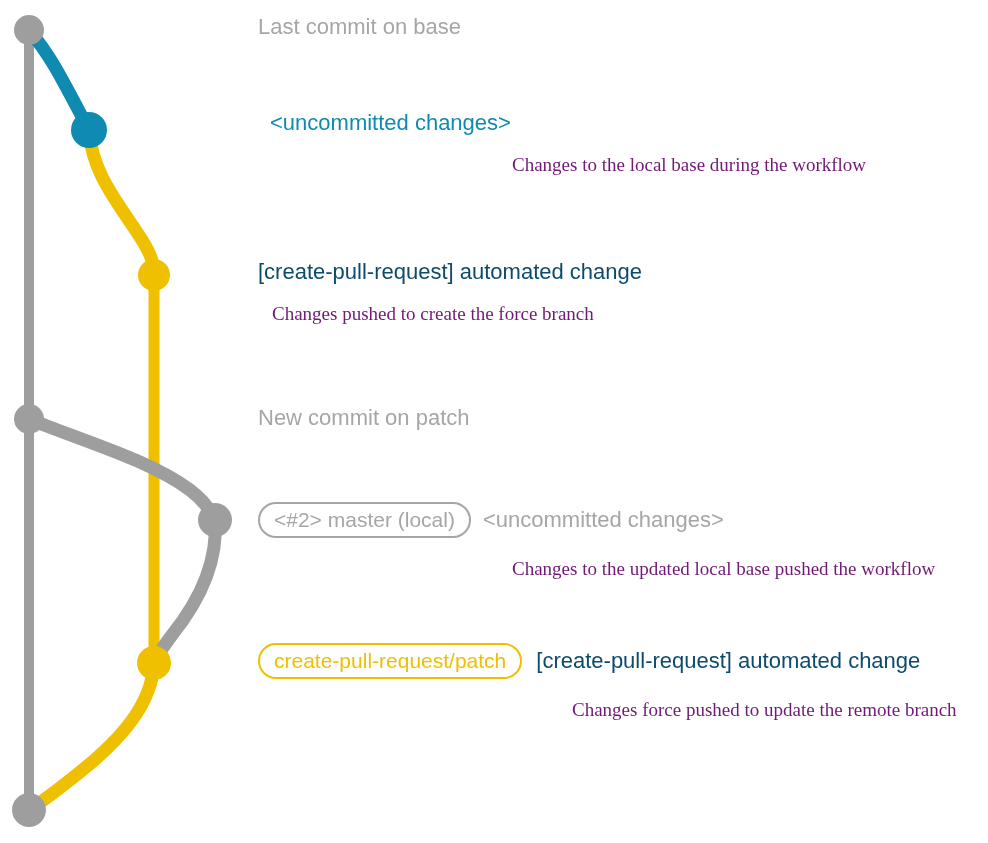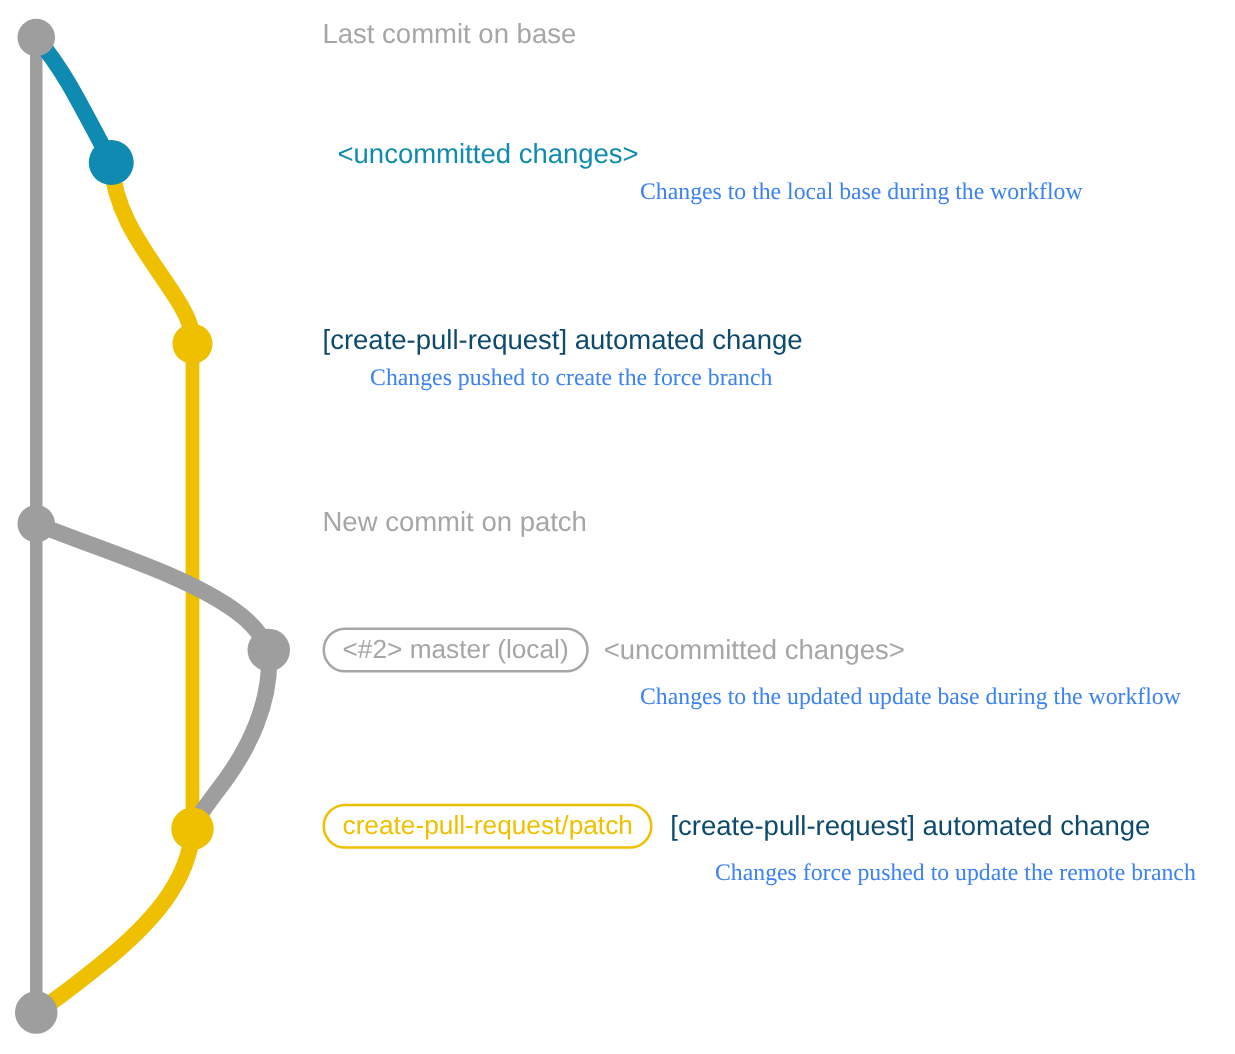--- a/index.html
+++ b/index.html
@@ -24,21 +24,20 @@
     width: 988px;
     height: 843px;
   }
 
   .rows-layer {
     position: absolute;
     left: 0;
     top: 0;
     width: 988px;
     height: 805px;
-    text-align: center;
   }
 
   .row {
     position: absolute;
     left: 258px;
   }
 
   .row-head {
     display: flex;
     align-items: center;
@@ -69,23 +68,23 @@
   .head-text.blue   { color: #0f8ab0; }
   .head-text.yellow { color: #0c4a6e; }
   .head-text.gray   { color: #a6a6a6; }
 
   .gap-sm { margin-left: 12px; }
   .gap-md { margin-left: 14px; }
 
   .desc {
     font-family: "Liberation Serif", serif;
     font-size: 19px;
-    color: #3b82f6;
+    color: #701a75;
     white-space: nowrap;
-    margin-top: 9px;
+    margin-top: 20px;
   }
 </style>
 </head>
 <body>
 
 <svg id="graph-svg" viewBox="0 0 988 843" aria-hidden="true">
 
   <path d="M 29 30 L 29 810" fill="none" stroke="#9e9e9e" stroke-width="10" stroke-linecap="round"></path>
 
   <path d="M 29 30 C 50 55, 60 75, 89 130" fill="none" stroke="#0f8ab0" stroke-width="13" stroke-linecap="round"></path>
@@ -135,21 +134,21 @@
     <div class="row-head">
       <span class="head-text gray">New commit on patch</span>
     </div>
   </div>
 
   <div class="row" style="top: 502px;">
     <div class="row-head">
       <span class="badge gray">&lt;#2&gt; master (local)</span>
       <span class="head-text gray gap-sm">&lt;uncommitted changes&gt;</span>
     </div>
-    <div class="desc" style="margin-left: 254px;">Changes to the updated update base during the workflow</div>
+    <div class="desc" style="margin-left: 254px;">Changes to the updated local base pushed the workflow</div>
   </div>
 
   <div class="row" style="top: 643px;">
     <div class="row-head">
       <span class="badge yellow">create-pull-request/patch</span>
       <span class="head-text yellow gap-md">[create-pull-request] automated change</span>
     </div>
     <div class="desc" style="margin-left: 314px;">Changes force pushed to update the remote branch</div>
   </div>
 

